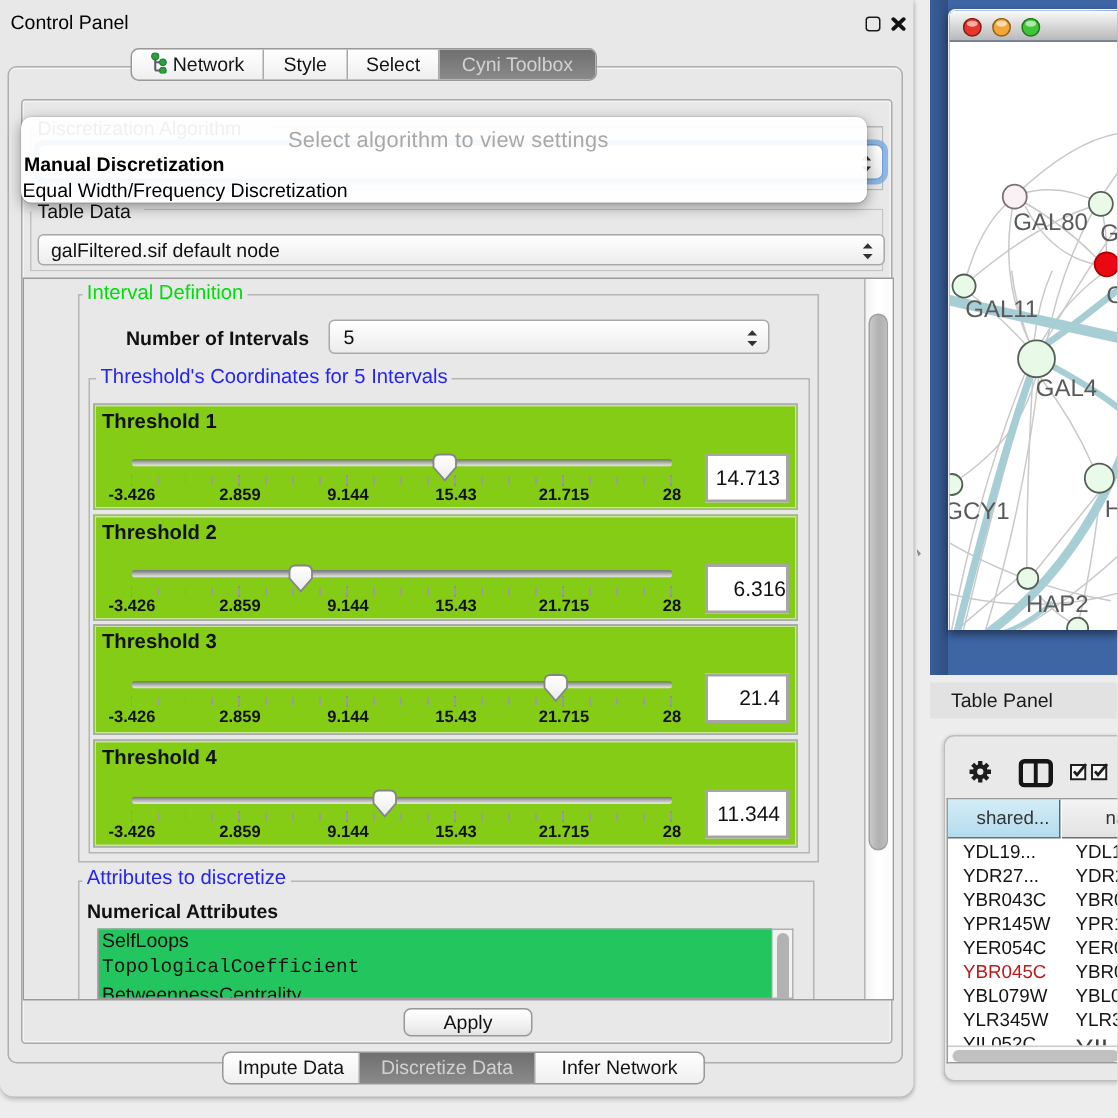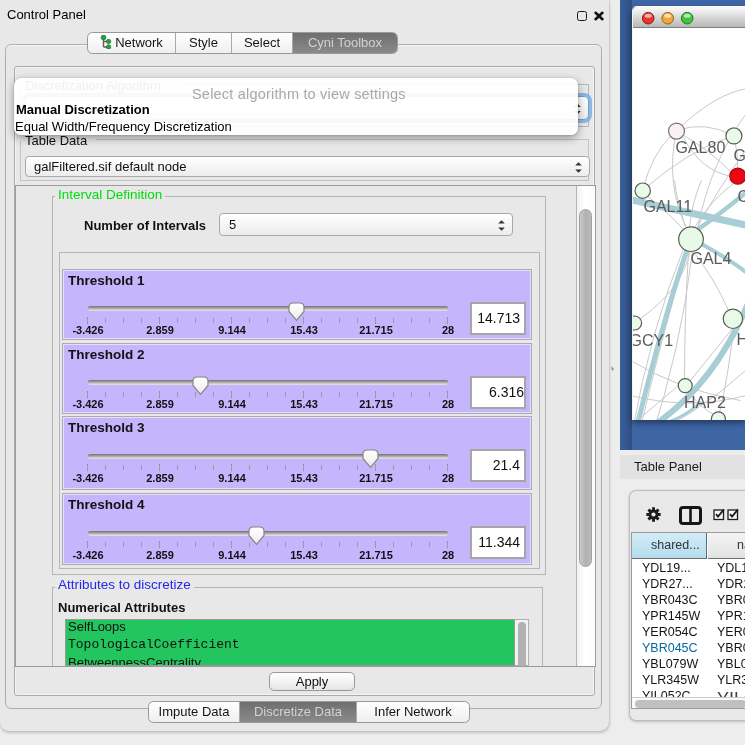--- a/index.html
+++ b/index.html
@@ -1,20 +1,20 @@
 <!DOCTYPE html>
 <html><head><meta charset="utf-8">
 <style>
 *{margin:0;padding:0;box-sizing:border-box;}
 html,body{width:745px;height:745px;overflow:hidden;}
 body{background:#ededed;font-family:"Liberation Sans",sans-serif;position:relative;}
 .abs{position:absolute;}
 .track{background:linear-gradient(#898989 0%,#a9a9a9 30%,#d2d2d2 70%,#e6e6e6 100%);border-radius:2px;border-top:1px solid #7e7e7e;}
 .slab{font-size:11px;font-weight:bold;color:#111;text-align:center;}
-.tpanel{border:1px solid #acacac;box-shadow:inset 0 0 0 1px rgba(255,255,255,.55);background:#c4b5fd;}
+.tpanel{border:1px solid #acacac;box-shadow:inset 0 0 0 1px rgba(255,255,255,.55);background:#84cc16;}
 .field{background:#fff;border:2px solid #a6a6a6;font-size:14px;color:#111;text-align:right;padding:6px 4px 0 0;}
 .combo{background:linear-gradient(#ffffff,#f4f4f4 60%,#ececec);border:1px solid #a9a9a9;border-radius:4px;font-size:13px;color:#111;}
 .combo .ar{position:absolute;right:6px;}
 .gtitle{position:absolute;background:#e8e8e8;padding:0 3px;line-height:13px;font-size:13.5px;}
 .seg{display:flex;border:1px solid #999;border-radius:5.5px;background:linear-gradient(#ffffff,#efefef);overflow:hidden;font-size:13px;color:#141414;}
 .seg .it{text-align:center;line-height:20px;white-space:nowrap;}
 .seg .it+.it{border-left:1px solid #a9a9a9;}
 .seg .sel{background:linear-gradient(#6f6f6f,#8a8a8a);color:#d2d2d2;}
 </style></head><body>
 
@@ -50,20 +50,21 @@
         <path d="M1.2,4.6 L4.5,1.2 L7.8,4.6 Z M1.2,8.4 L4.5,11.8 L7.8,8.4 Z" fill="#333"></path>
       </svg></div>
 <div class="abs" style="left:15px;top:185px;width:581px;height:482px;border:1px solid #9b9b9b;background:#e8e8e8;overflow:hidden;">
 <div class="abs" style="left:36px;top:10px;width:494px;height:379px;border:1px solid #b5b5b5;"></div>
 <div class="abs gtitle" style="left:38.9px;top:1.5px;color:#00dc0c;">Interval Definition</div>
 <div class="abs" style="left:68px;top:32px;font-size:13px;font-weight:bold;color:#111;">Number of Intervals</div>
 <div class="abs combo" style="left:203px;top:27px;width:294px;height:23px;line-height:21px;padding-left:9px;">5<svg class="ar" style="top:5px;" width="9" height="13" viewBox="0 0 9 13">
           <path d="M1.2,4.6 L4.5,1.2 L7.8,4.6 Z M1.2,8.4 L4.5,11.8 L7.8,8.4 Z" fill="#333"></path>
         </svg></div>
 <div class="abs" style="left:43px;top:66px;width:481px;height:316.5px;border:1px solid #b5b5b5;"></div>
+<div class="abs gtitle" style="left:48px;top:57.80000000000001px;color:#2525ee;">Threshold's Coordinates for 5 Intervals</div>
 <div class="abs tpanel" style="left:46px;top:82.5px;width:470px;height:71.5px;">
 <div class="abs" style="left:5px;top:3px;font-size:13.5px;font-weight:bold;color:#111;">Threshold 1</div>
 <div class="abs track" style="left:25px;top:36.5px;width:360px;height:5px;"></div>
 <div class="abs" style="left:24px;top:47px;width:363px;height:7px;background:repeating-linear-gradient(to right,#8d8d8d 0 1px,transparent 1px 72px);"></div>
 <div class="abs" style="left:24px;top:48px;width:363px;height:5px;background:repeating-linear-gradient(to right,#9c9c9c 0 1px,transparent 1px 18px);"></div>
 <div class="abs slab" style="left:-5px;top:54.5px;width:60px;">-3.426</div>
 <div class="abs slab" style="left:67px;top:54.5px;width:60px;">2.859</div>
 <div class="abs slab" style="left:139px;top:54.5px;width:60px;">9.144</div>
 <div class="abs slab" style="left:211px;top:54.5px;width:60px;">15.43</div>
 <div class="abs slab" style="left:283px;top:54.5px;width:60px;">21.715</div>
@@ -286,21 +287,21 @@
 <div class="abs" style="left:10px;top:28px;font-size:12.5px;color:#151515;white-space:nowrap;">YDL19...</div>
 <div class="abs" style="left:85px;top:28px;font-size:12.5px;color:#151515;white-space:nowrap;">YDL1</div>
 <div class="abs" style="left:10px;top:44px;font-size:12.5px;color:#151515;white-space:nowrap;">YDR27...</div>
 <div class="abs" style="left:85px;top:44px;font-size:12.5px;color:#151515;white-space:nowrap;">YDR2</div>
 <div class="abs" style="left:10px;top:60px;font-size:12.5px;color:#151515;white-space:nowrap;">YBR043C</div>
 <div class="abs" style="left:85px;top:60px;font-size:12.5px;color:#151515;white-space:nowrap;">YBR0</div>
 <div class="abs" style="left:10px;top:76px;font-size:12.5px;color:#151515;white-space:nowrap;">YPR145W</div>
 <div class="abs" style="left:85px;top:76px;font-size:12.5px;color:#151515;white-space:nowrap;">YPR1</div>
 <div class="abs" style="left:10px;top:92px;font-size:12.5px;color:#151515;white-space:nowrap;">YER054C</div>
 <div class="abs" style="left:85px;top:92px;font-size:12.5px;color:#151515;white-space:nowrap;">YER0</div>
-<div class="abs" style="left:10px;top:108px;font-size:12.5px;color:#0369a1;white-space:nowrap;">YBR045C</div>
+<div class="abs" style="left:10px;top:108px;font-size:12.5px;color:#b91c1c;white-space:nowrap;">YBR045C</div>
 <div class="abs" style="left:85px;top:108px;font-size:12.5px;color:#151515;white-space:nowrap;">YBR0</div>
 <div class="abs" style="left:10px;top:124px;font-size:12.5px;color:#151515;white-space:nowrap;">YBL079W</div>
 <div class="abs" style="left:85px;top:124px;font-size:12.5px;color:#151515;white-space:nowrap;">YBL0</div>
 <div class="abs" style="left:10px;top:140px;font-size:12.5px;color:#151515;white-space:nowrap;">YLR345W</div>
 <div class="abs" style="left:85px;top:140px;font-size:12.5px;color:#151515;white-space:nowrap;">YLR3</div>
 <div class="abs" style="left:10px;top:156px;font-size:12.5px;color:#151515;white-space:nowrap;">YIL052C</div>
 <div class="abs" style="left:85px;top:156px;font-size:18px;color:#404040;white-space:nowrap;text-align:center;">YIL0</div>
 <div class="abs" style="left:0;top:164px;width:114px;height:13px;background:#fafafa;border-top:1px solid #cccccc;">
       <div class="abs" style="left:3px;top:2px;width:111px;height:8px;background:#c0c0c0;border-radius:4px;"></div>
     </div>

